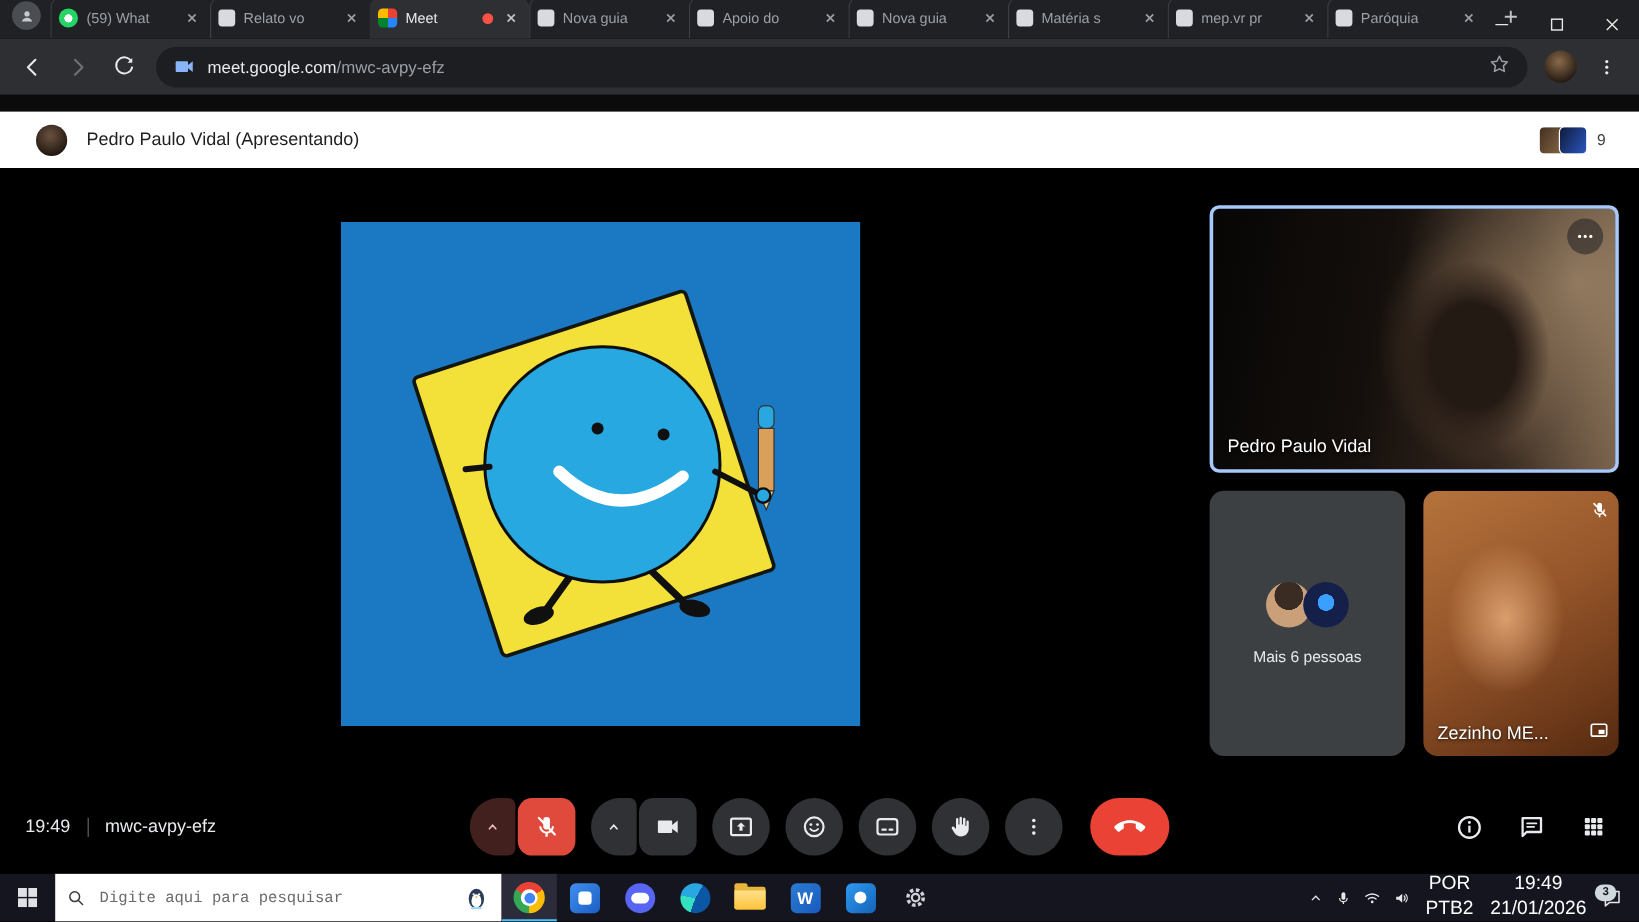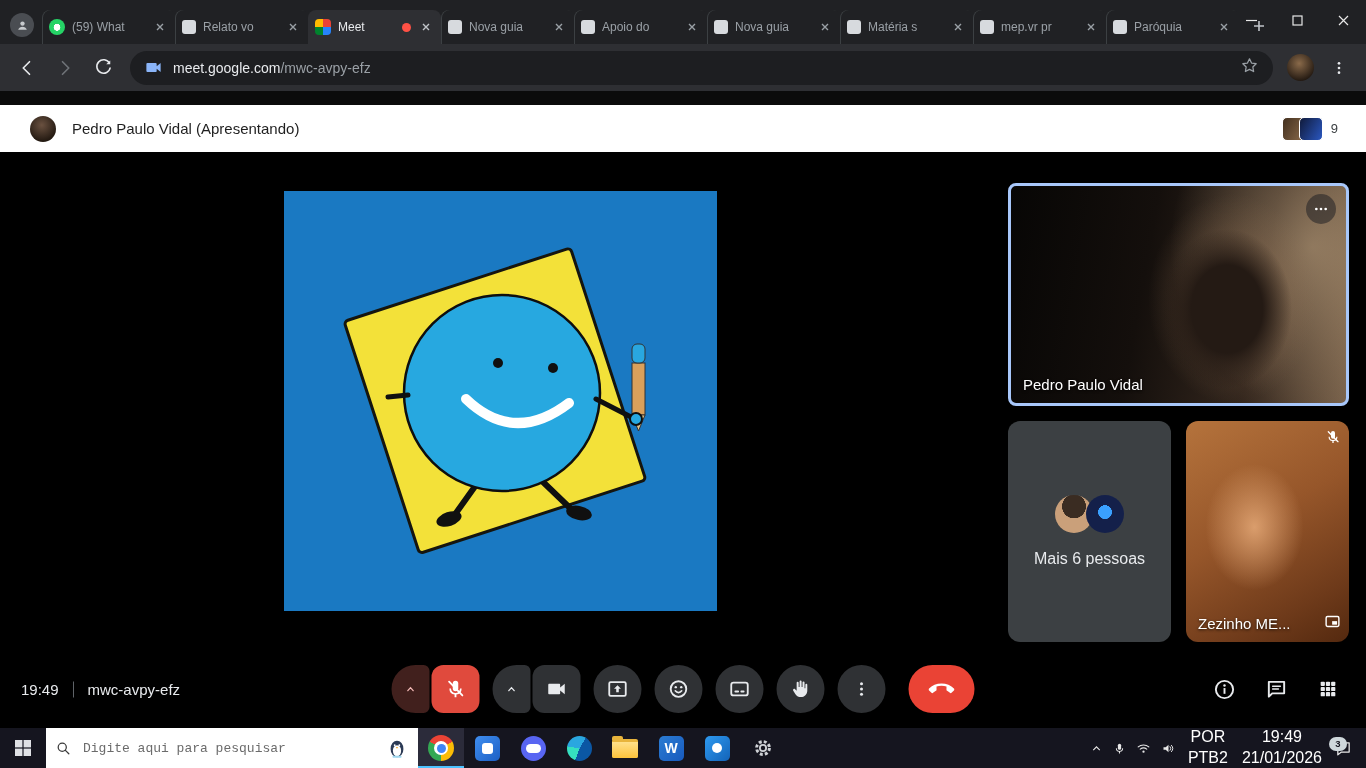--- a/index.html
+++ b/index.html
@@ -1,20 +1,20 @@
 <!DOCTYPE html>
 <html><head>
 <meta charset="utf-8">
 <style>
   html,body{margin:0;padding:0}
   body{width:1366px;height:768px;overflow:hidden;background:#000;font-family:"Liberation Sans",sans-serif}
   .screen{width:1366px;height:768px;display:flex;flex-direction:column}
 
   
-  .tabstrip{height:44px;background:#202124;display:flex;align-items:flex-end;padding-left:8px;position:relative;flex:0 0 auto}
+  .tabstrip{height:32px;background:#202124;display:flex;align-items:flex-end;padding-left:8px;position:relative;flex:0 0 auto}
   .profile-circle{width:24px;height:24px;border-radius:50%;background:#4a4d52;margin:0 8px 7px 2px;display:flex;align-items:center;justify-content:center;flex:0 0 auto}
   .tab{width:119px;height:34px;display:flex;align-items:center;gap:7px;padding:0 7px;border-radius:8px 8px 0 0;color:#9aa0a6;font-size:12px;flex:0 0 auto}
   .tab:not(.active){box-shadow:inset 1px 0 0 #3c4043}
   .tab.active{background:#2e2f33;color:#e8eaed;box-shadow:none}
   .tab-title{flex:1;white-space:nowrap;overflow:hidden;-webkit-mask-image:linear-gradient(90deg,#000 72%,transparent);mask-image:linear-gradient(90deg,#000 72%,transparent)}
   .fav{width:16px;height:16px;border-radius:4px;flex:0 0 auto}
   .fav-wa{border-radius:50%;background:radial-gradient(circle at 50% 52%,#fff 0 3.2px,#25d366 3.6px)}
   .fav-meet{background:conic-gradient(#ea4335 0 25%,#2684fc 0 50%,#00832d 0 75%,#ffba00 0 100%)}
   .fav-page{width:14px;height:14px;border-radius:3px;background:#d7dade}
   .rec-dot{width:9px;height:9px;border-radius:50%;background:#ff5145;flex:0 0 auto}
@@ -58,21 +58,21 @@
   .fig{position:absolute;right:16%;top:20%;width:130px;height:160px;border-radius:50%;
     background:radial-gradient(closest-side,#241a14 55%,rgba(36,26,20,0) 100%)}
   .tile-name{position:absolute;left:12px;bottom:10px;color:#fff;font-size:15px;text-shadow:0 1px 3px rgba(0,0,0,.85)}
   .tile-kebab{position:absolute;top:8px;right:10px;width:30px;height:30px;border-radius:50%;background:rgba(32,33,36,.55);display:flex;align-items:center;justify-content:center}
   .tile-row{display:flex;gap:15px;height:221px}
   .tile-more{flex:1;background:#3c4043;display:flex;flex-direction:column;align-items:center;justify-content:center;gap:17px}
   .avatars{display:flex}
   .avatar-lg{width:38px;height:38px;border-radius:50%}
   .avatar-lg.a{background:radial-gradient(circle at 50% 30%,#3a2c22 0 36%,#caa07a 37%)}
   .avatar-lg.b{background:radial-gradient(circle at 50% 45%,#3aa0ff 0 24%,#14204a 25%);margin-left:-7px}
-  .more-label{color:#e8eaed;font-size:16px}
+  .more-label{color:#e8eaed;font-size:13px}
   .tile-zez{width:163px;
     background:
       radial-gradient(70px 90px at 42% 48%, rgba(230,170,120,.85), rgba(160,100,60,0) 70%),
       linear-gradient(150deg,#b5733c 0%,#96562a 45%,#6e3a1a 80%,#54290f 100%)}
   .z-mic{position:absolute;top:8px;right:8px}
   .z-pip{position:absolute;bottom:8px;right:8px}
 
   
   .meet-bar{height:78px;background:#000;position:relative;flex:0 0 auto}
   .mb-left{position:absolute;left:21px;top:50%;transform:translateY(-50%);display:flex;align-items:center;gap:14px;color:#e8eaed;font-size:15px}

